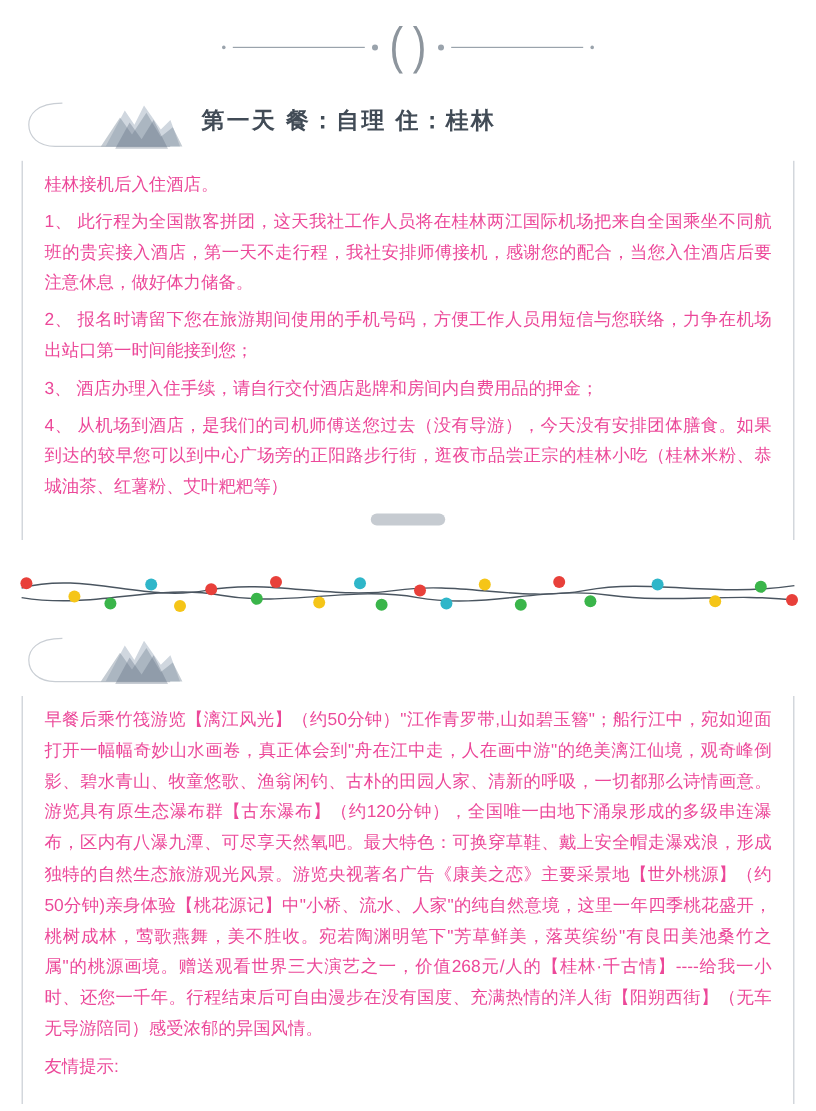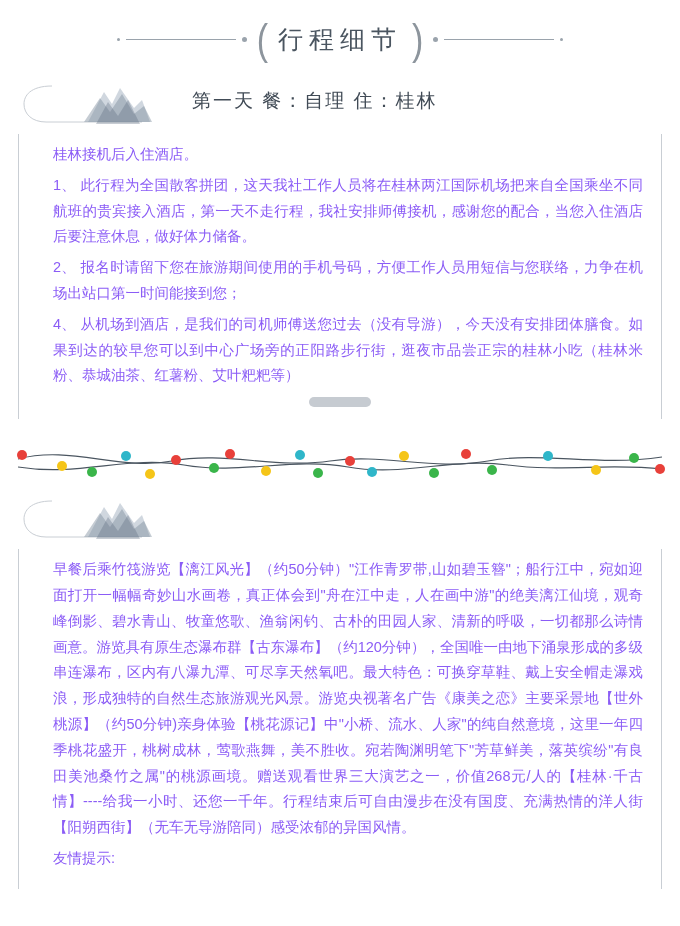--- a/index.html
+++ b/index.html
@@ -75,40 +75,41 @@
   }
   .day-head .mountain {
     position: absolute;
     left: 62px;
     top: 2px;
     width: 72px;
     height: 52px;
   }
   .day-title {
     position: absolute;
-    left: 172px;
+    left: 148px;
     top: 12px;
     font-size: 19px;
     letter-spacing: 2px;
     color: #414b56;
     white-space: nowrap;
+    font-weight: bold;
   }
 
   .body-box {
     position: relative;
     margin: 0 18px;
     padding: 8px 18px 12px 18px;
     border-left: 1px solid #c9ced4;
     border-right: 1px solid #c9ced4;
   }
   .body-box p {
-    margin: 0 0 5px 16px;
+    margin: 0 0 5px 0;
     font-size: 14.5px;
     line-height: 1.78;
-    color: #8b5cf6;
+    color: #ec4899;
     text-align: justify;
   }
 
   
   .pill {
     width: 62px;
     height: 10px;
     border-radius: 6px;
     background: #c6cbd1;
     margin: 8px auto 0 auto;
@@ -127,21 +128,20 @@
 </style>
 </head>
 <body>
 
 <div class="title-band">
   <div class="title-row">
     <span class="tdot small"></span>
     <span class="tline"></span>
     <span class="tdot"></span>
     <span class="paren">(</span>
-    <span class="title-main">行程细节</span>
     <span class="paren">)</span>
     <span class="tdot"></span>
     <span class="tline"></span>
     <span class="tdot small"></span>
   </div>
 </div>
 
 <div class="day-head">
   <svg class="swoosh" viewBox="0 0 120 44">
     <path d="M30 4 C8 4 2 14 2 22 C2 32 10 40 24 40 L120 40" fill="none" stroke="#c9ced4" stroke-width="1"></path>
@@ -151,20 +151,21 @@
     <path d="M2 44 L18 20 L28 34 L40 16 L52 36 L62 28 L70 44 Z" fill="#7f8e9e" opacity="0.45"></path>
     <path d="M14 46 L26 24 L36 38 L46 22 L58 46 Z" fill="#5e6e80" opacity="0.35"></path>
   </svg>
   <div class="day-title">第一天  餐：自理   住：桂林</div>
 </div>
 
 <div class="body-box">
   <p>桂林接机后入住酒店。</p>
   <p>1、 此行程为全国散客拼团，这天我社工作人员将在桂林两江国际机场把来自全国乘坐不同航班的贵宾接入酒店，第一天不走行程，我社安排师傅接机，感谢您的配合，当您入住酒店后要注意休息，做好体力储备。</p>
   <p>2、 报名时请留下您在旅游期间使用的手机号码，方便工作人员用短信与您联络，力争在机场出站口第一时间能接到您；</p>
+  <p>3、 酒店办理入住手续，请自行交付酒店匙牌和房间内自费用品的押金；</p>
   <p>4、 从机场到酒店，是我们的司机师傅送您过去（没有导游），今天没有安排团体膳食。如果到达的较早您可以到中心广场旁的正阳路步行街，逛夜市品尝正宗的桂林小吃（桂林米粉、恭城油茶、红薯粉、艾叶粑粑等）</p>
   <div class="pill"></div>
 </div>
 
 <div class="divider">
   <svg width="680" height="54" viewBox="0 0 680 54">
     <path d="M18 28 C70 14 120 40 172 30 C224 20 276 38 330 30 C384 22 432 40 488 30 C542 20 596 36 662 26" fill="none" stroke="#4a5560" stroke-width="1.2"></path>
     <path d="M18 36 C80 46 128 24 184 34 C240 44 292 26 348 36 C404 46 452 26 508 34 C560 41 610 32 662 38" fill="none" stroke="#4a5560" stroke-width="1.2"></path>
     <g>
       <circle cx="22" cy="24" r="5" fill="#e8403a"></circle>

